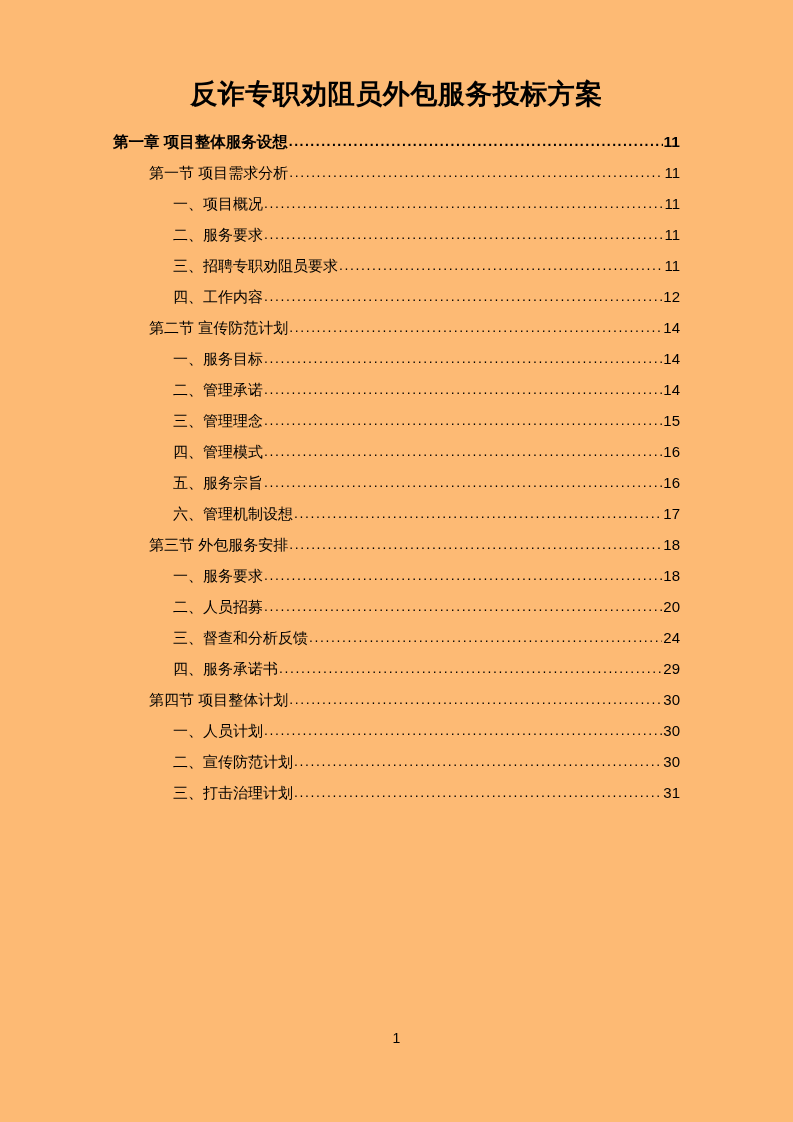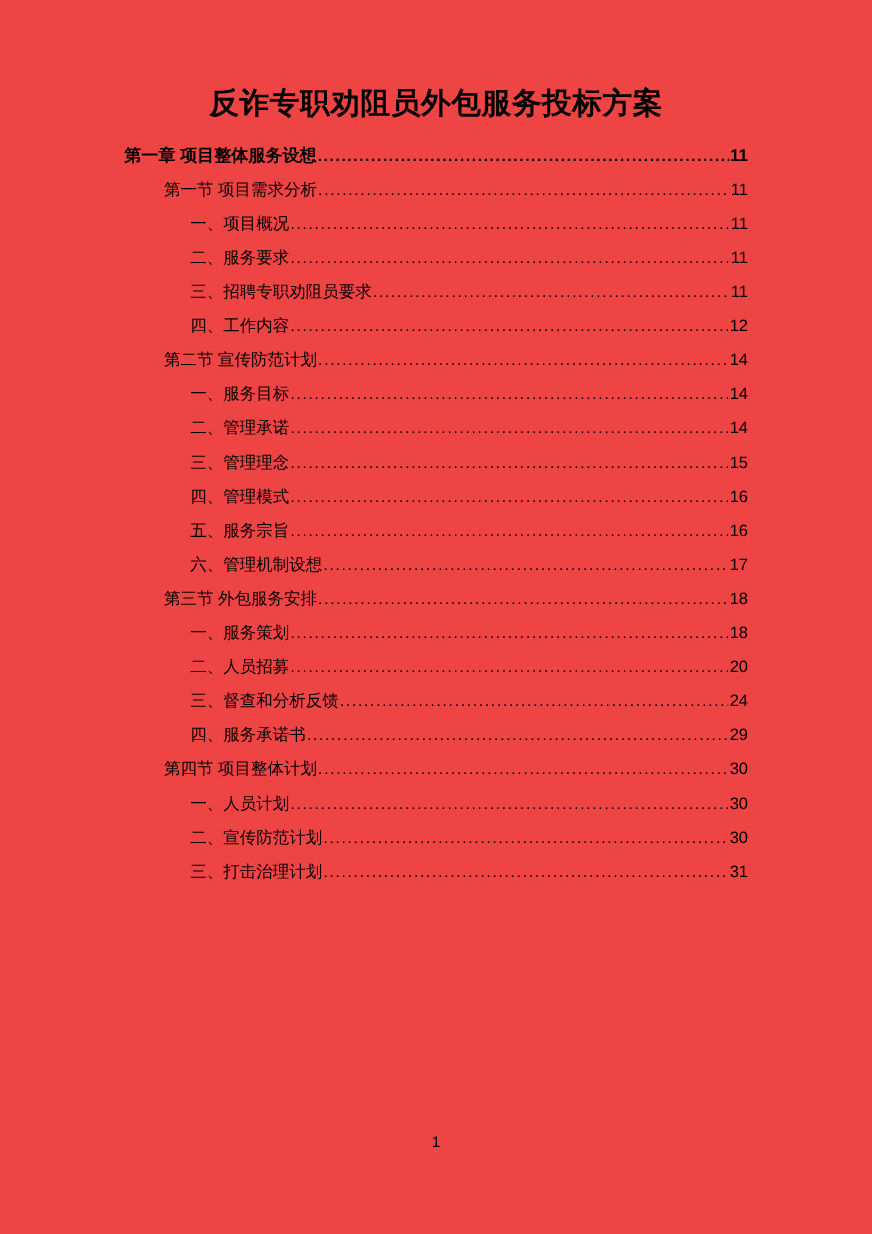--- a/index.html
+++ b/index.html
@@ -4,21 +4,21 @@
 <style>
   html, body {
     margin: 0;
     padding: 0;
     background: #ffffff;
   }
   .page {
     position: relative;
     width: 793px;
     height: 1122px;
-    background: #ef4444;
+    background: #fdba74;
     box-sizing: border-box;
     font-family: "Liberation Serif", "DejaVu Serif", serif;
     color: #000000;
     overflow: hidden;
   }
   .content {
     position: absolute;
     left: 113px;
     top: 78px;
     width: 567px;
@@ -172,21 +172,21 @@
           <span class="txt">六、管理机制设想</span>
           <span class="dots">.........................................................................................</span>
           <span class="pg">17</span>
         </div>
         <div class="toc-row lvl2">
           <span class="txt">第三节  外包服务安排</span>
           <span class="dots">.........................................................................................</span>
           <span class="pg">18</span>
         </div>
         <div class="toc-row lvl3">
-          <span class="txt">一、服务策划</span>
+          <span class="txt">一、服务要求</span>
           <span class="dots">.........................................................................................</span>
           <span class="pg">18</span>
         </div>
         <div class="toc-row lvl3">
           <span class="txt">二、人员招募</span>
           <span class="dots">.........................................................................................</span>
           <span class="pg">20</span>
         </div>
         <div class="toc-row lvl3">
           <span class="txt">三、督查和分析反馈</span>

